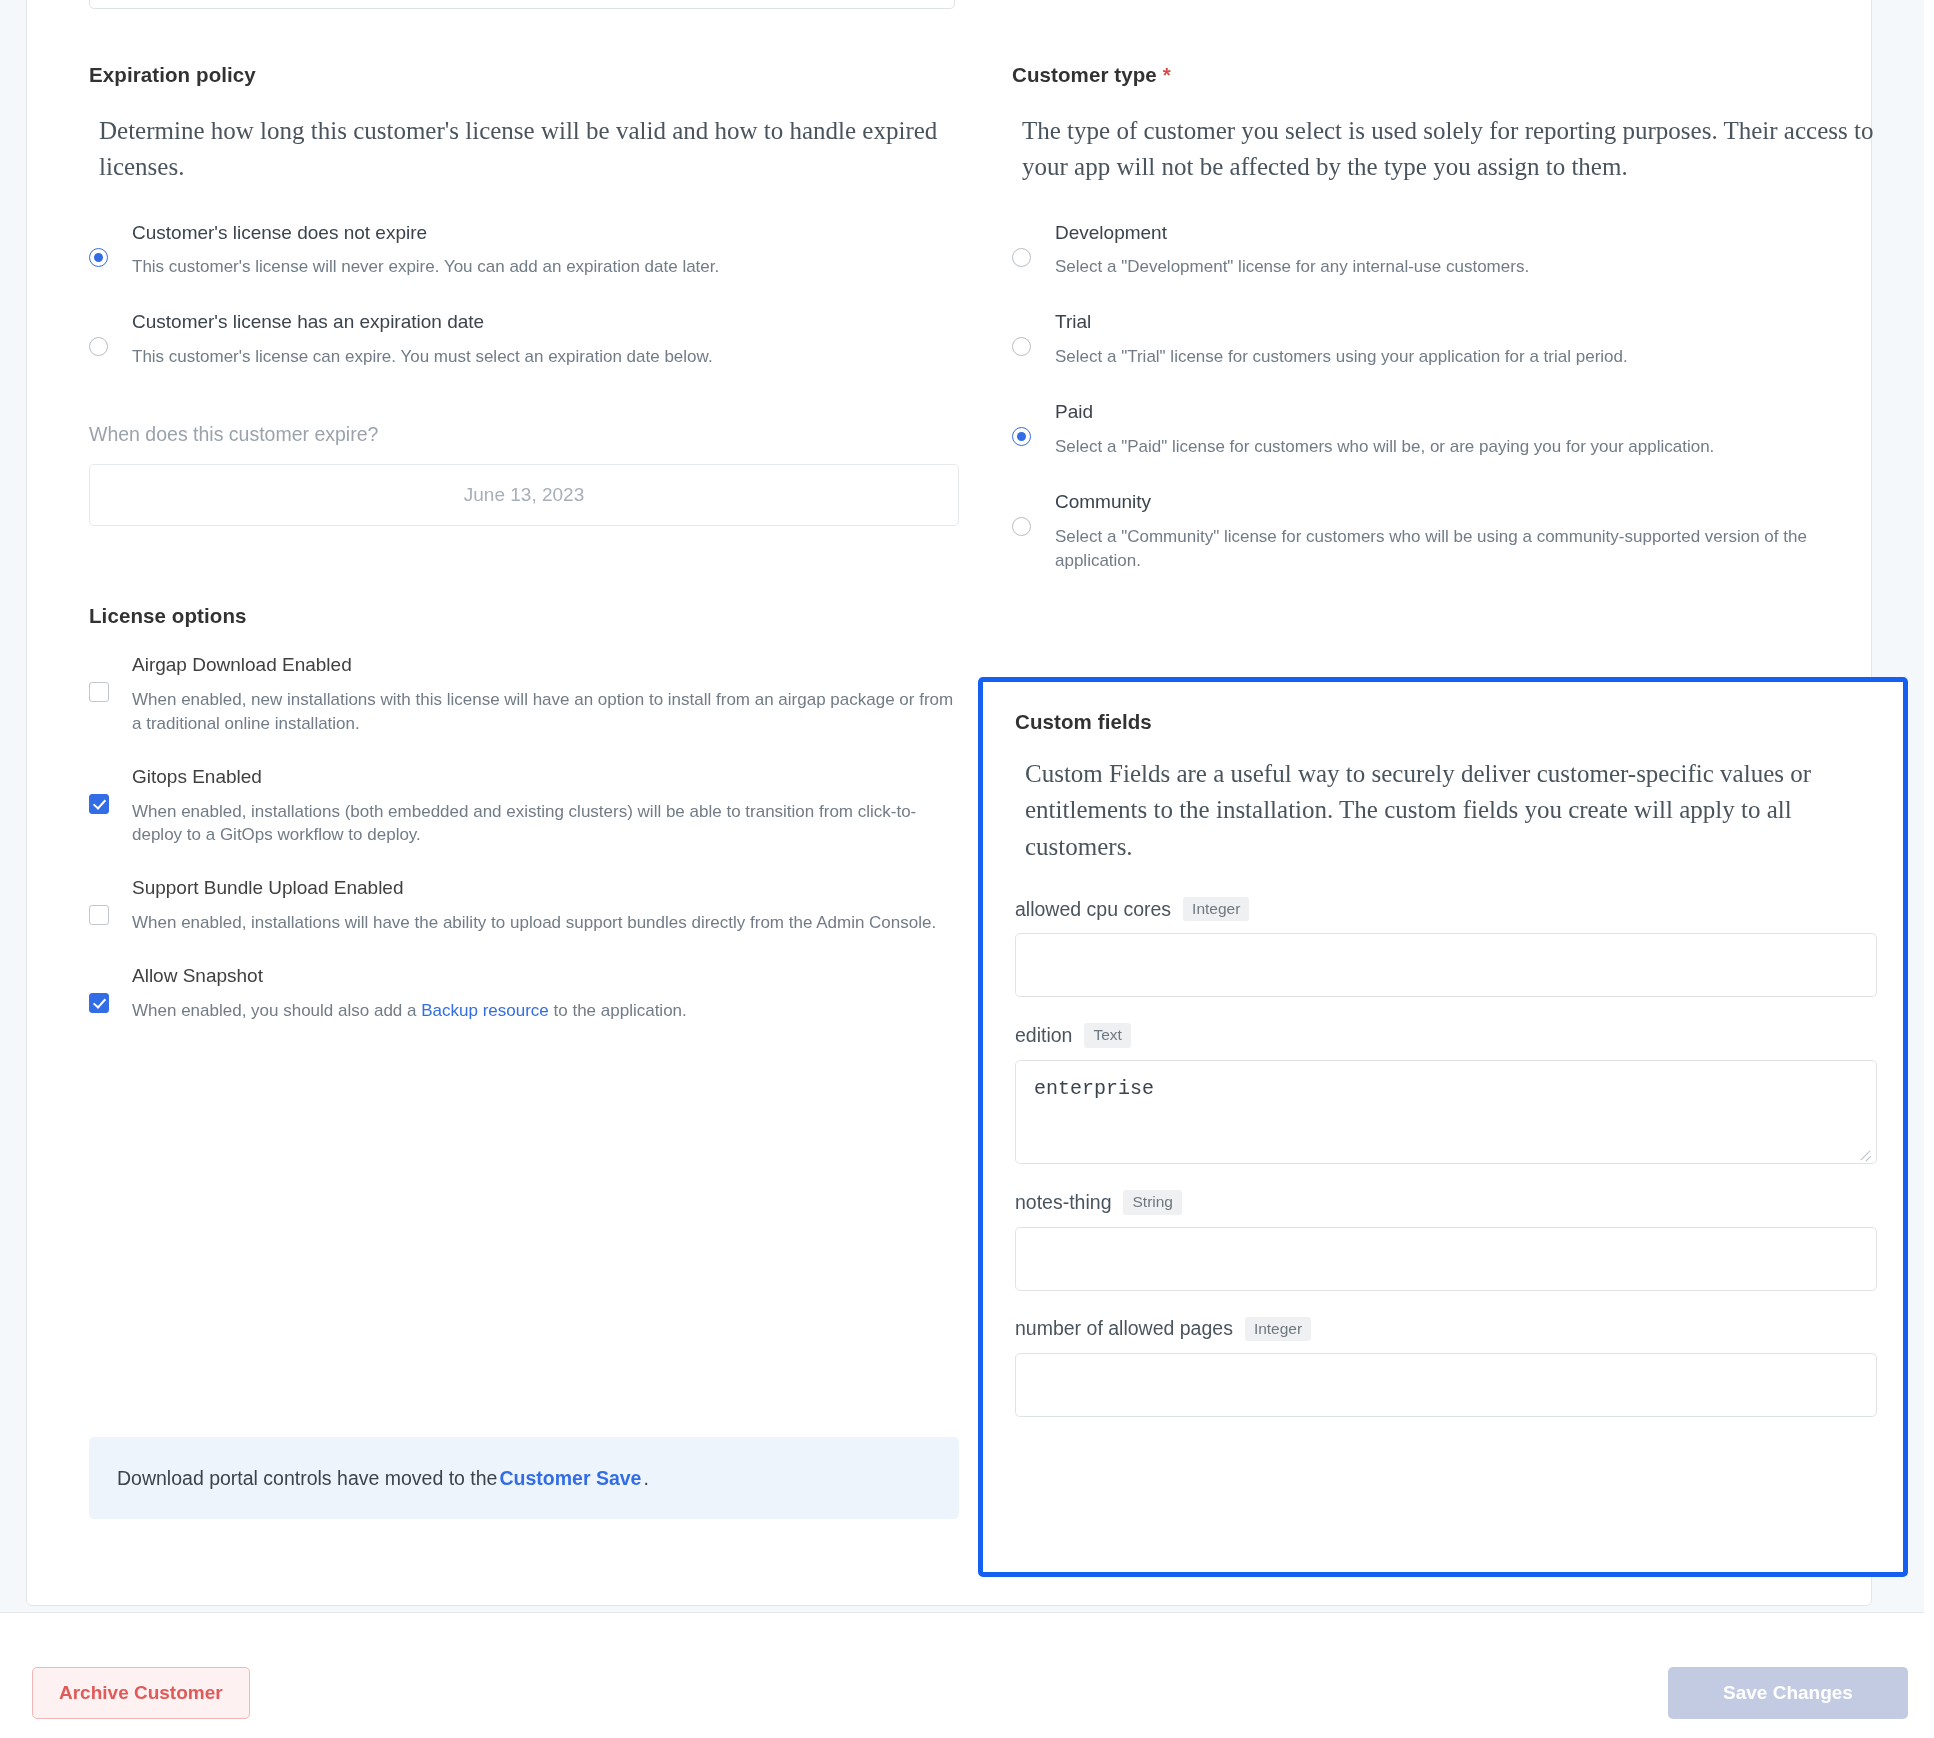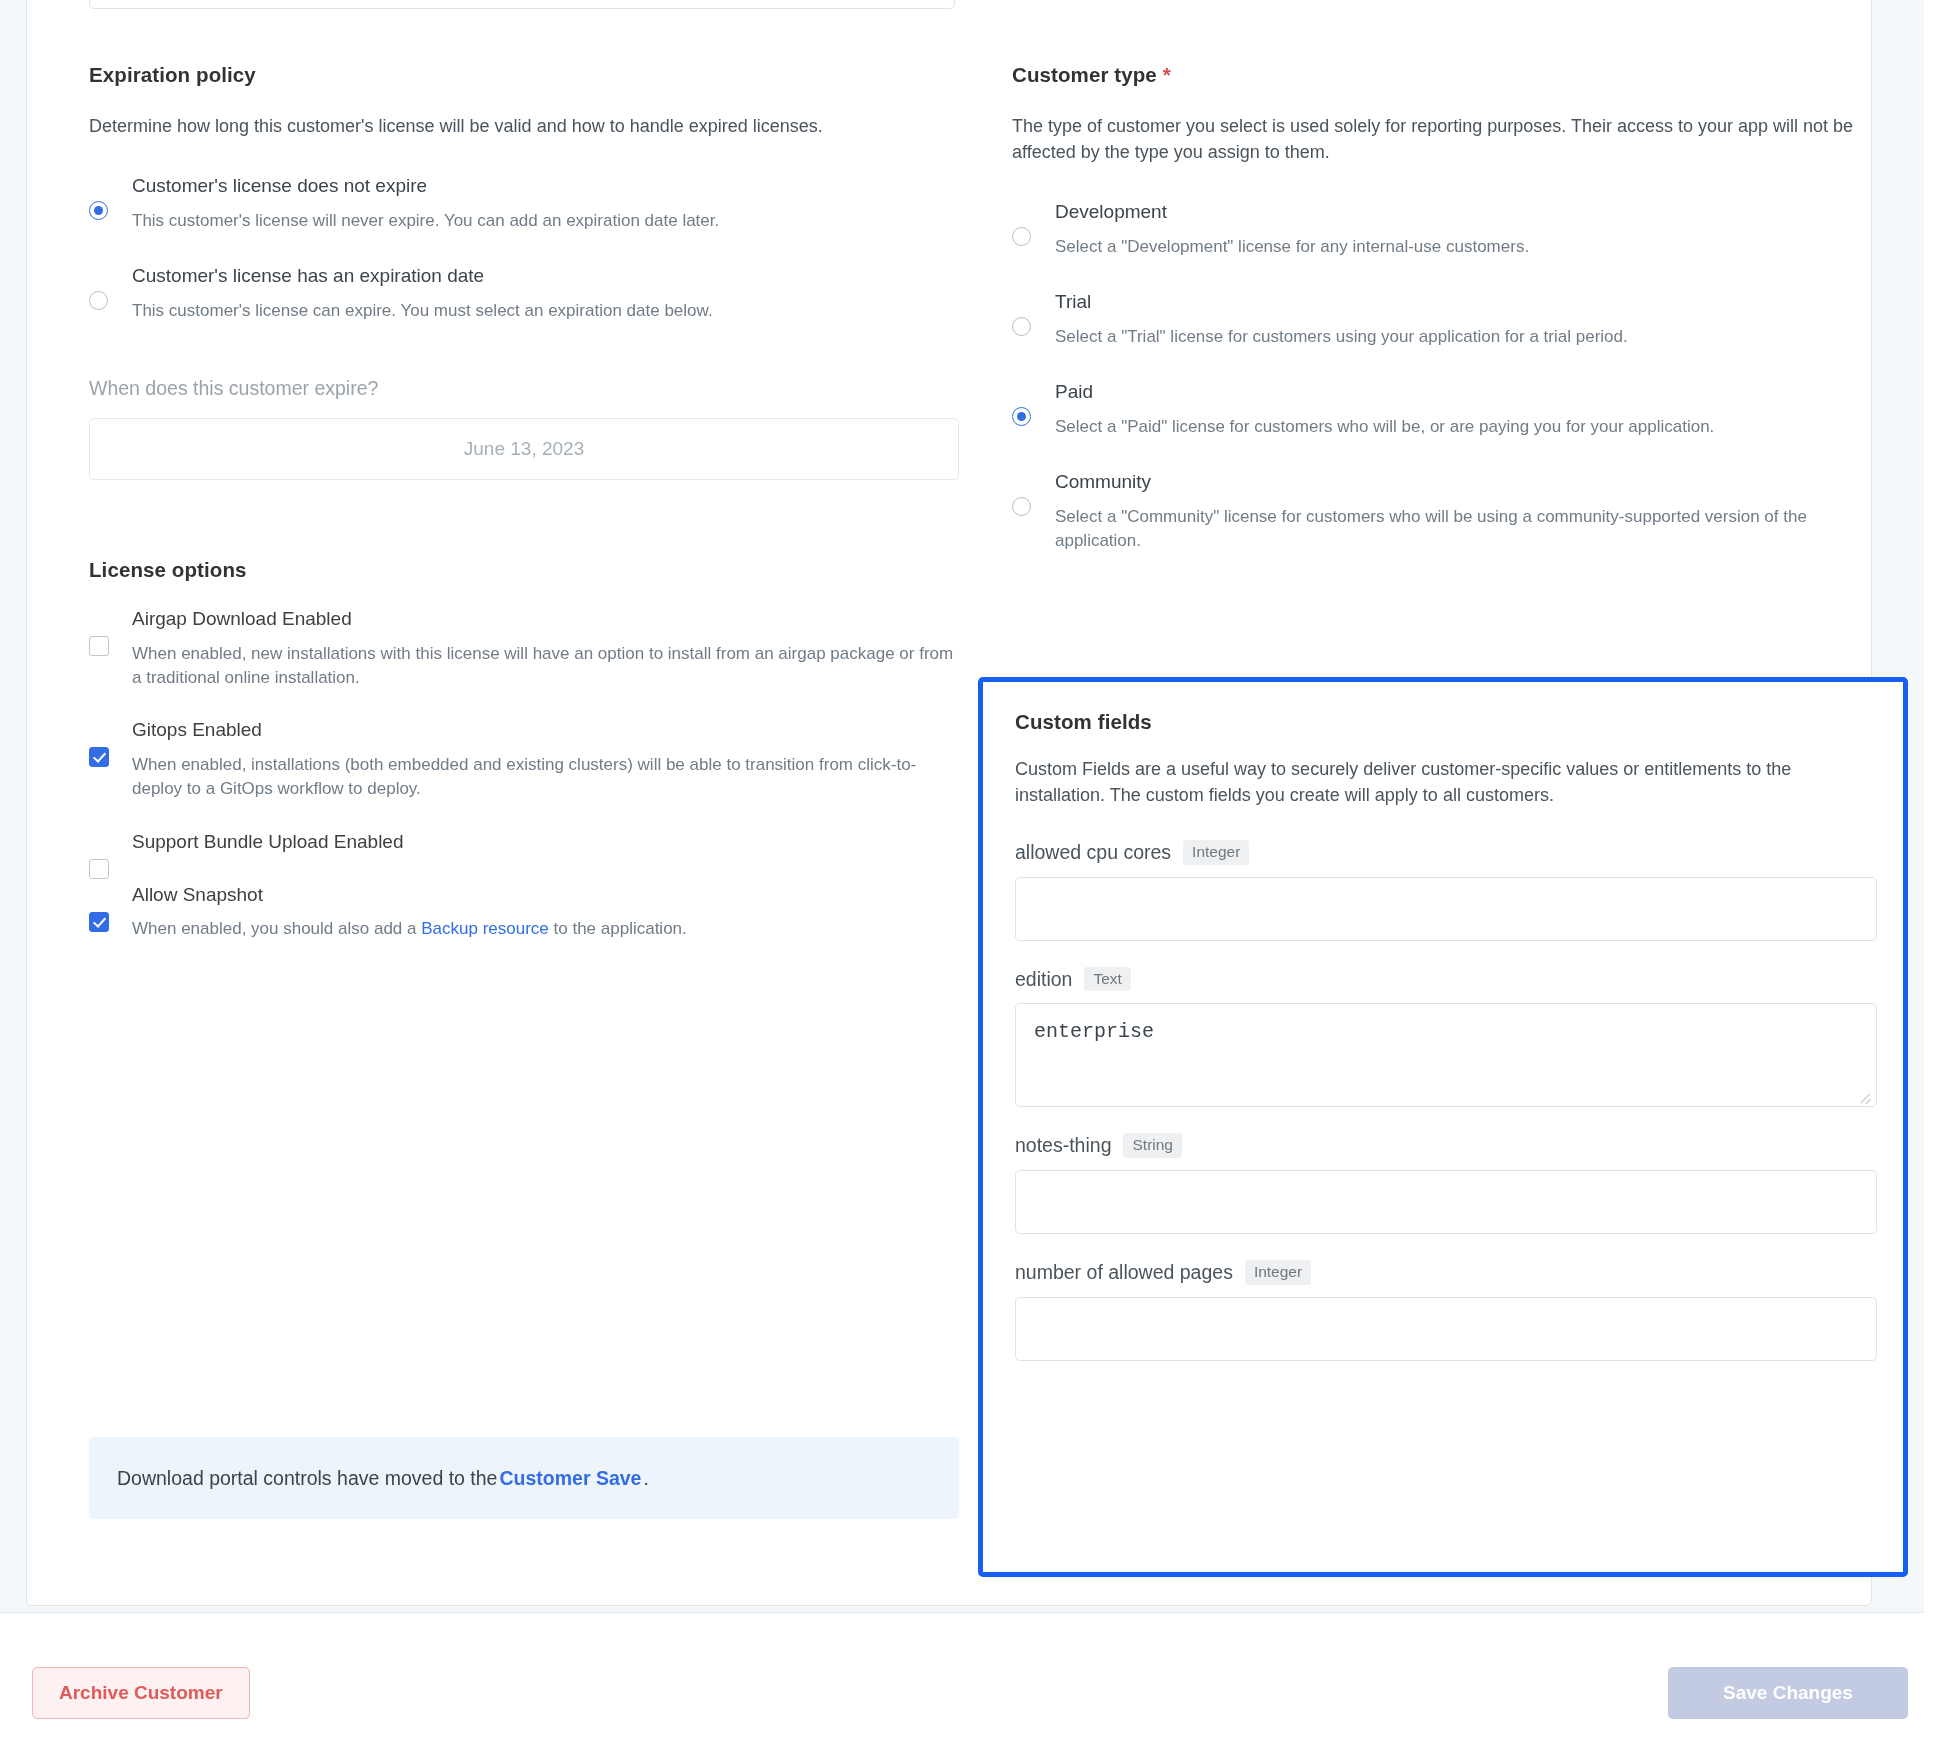--- a/index.html
+++ b/index.html
@@ -64,25 +64,26 @@
   h3.section-title {
     font-size: 20.5px;
     font-weight: bold;
     color: #323232;
     margin: 0 0 26px 0;
     letter-spacing: .1px;
   }
   .required-star { color: #d94b4b; font-weight: bold; }
 
   p.section-desc {
-    font-size: 18px;
+    font-size: 25px;
     line-height: 1.45;
     color: #4a545d;
-    margin: 0 0 36px 0;
+    margin: 0 0 36px 10px;
     max-width: 870px;
+    font-family: Liberation Serif, serif;
   }
   .col-right p.section-desc { max-width: 880px; }
 
   
   .radio-row {
     position: relative;
     padding-left: 43px;
     margin-bottom: 32px;
   }
   .radio-row .rtitle {
@@ -390,20 +391,21 @@
 
         <div class="check-row">
           <span class="checkbox checked"></span>
           <p class="ctitle">Gitops Enabled</p>
           <p class="cdesc">When enabled, installations (both embedded and existing clusters) will be able to transition from click-to-deploy to a GitOps workflow to deploy.</p>
         </div>
 
         <div class="check-row">
           <span class="checkbox"></span>
           <p class="ctitle">Support Bundle Upload Enabled</p>
+          <p class="cdesc">When enabled, installations will have the ability to upload support bundles directly from the Admin Console.</p>
         </div>
 
         <div class="check-row">
           <span class="checkbox checked"></span>
           <p class="ctitle">Allow Snapshot</p>
           <p class="cdesc"><span>When enabled, you should also add a </span><a class="inline-link" href="#">Backup resource</a><span> to the application.</span></p>
         </div>
       </div>
     </div>
 

